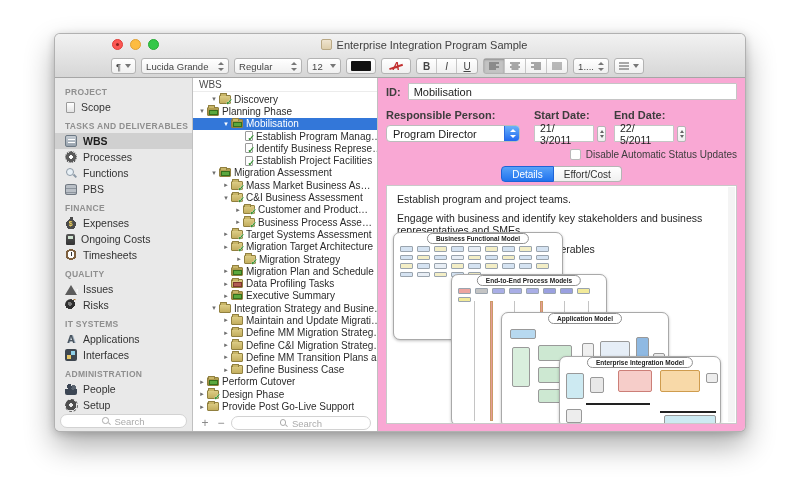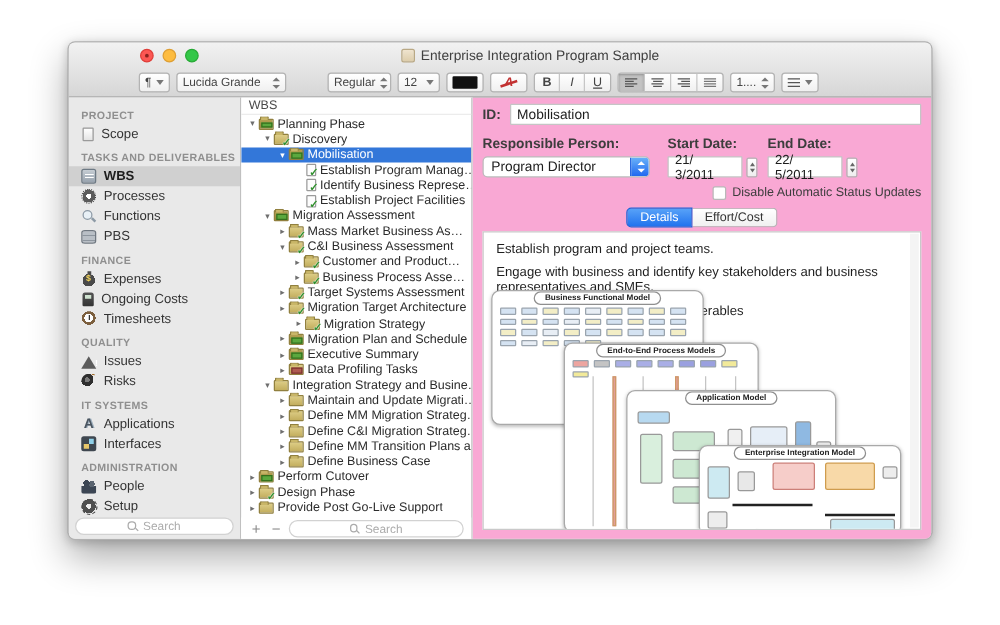--- a/index.html
+++ b/index.html
@@ -45,21 +45,21 @@
   .swatch-a::after { content:""; position:absolute; left:3px; top:6px; width:14px; height:1.5px;
     background:#c23030; transform:rotate(-18deg); }
   .tb-seg { padding:0; }
   .seg { height:14px; min-width:20px; padding:0 5px; display:flex; align-items:center; justify-content:center;
     border-right:1px solid #c6c6c6; font-size:10px; color:#444; }
   .seg:last-child { border-right:none; }
   .seg.active { background:#c3c3c3; box-shadow:inset 0 1px 2px rgba(0,0,0,.25); }
   .seg .b { font-weight:bold; } .seg .i { font-style:italic; } .seg .u { text-decoration:underline; }
   .align-glyph { display:block; }
   .font-dd { width:88px; justify-content:space-between; }
-  .style-dd { width:51px; justify-content:space-between;margin-left:28px; }
+  .style-dd { width:68px; justify-content:space-between; }
   .size-dd { width:34px; justify-content:space-between; }
 
   
   .content { display:flex; height:354px;justify-content:flex-end; }
 
   
   .sidebar { width:138px; background:#e9e9e9; border-right:1px solid #c0c0c0;
     position:relative; padding-top:3px; }
   .sb-header { font-size:8.5px; font-weight:bold; color:#8f8f8f; letter-spacing:.3px;
     padding:6px 0 2px 10px; }
@@ -390,30 +390,30 @@
         <div class="search-field">
           <span class="mag"></span>
           <span>Search</span>
         </div>
       </div>
     </div>
 
     <div class="treepanel">
       <div class="tree-header">WBS</div>
       <div class="tree-rows">
+          <div class="tree-row" style="padding-left: 16px;">
+            <span class="disc">▾</span>
+            <span class="ticon fold folder-check-icon"></span>
+            <span class="tree-label">Discovery</span>
+          </div>
           <div class="tree-row" style="padding-left: 4px;">
             <span class="disc">▾</span>
             <span class="ticon fold folder-progress-icon"></span>
             <span class="tree-label">Planning Phase</span>
           </div>
-          <div class="tree-row" style="padding-left: 16px;">
-            <span class="disc">▾</span>
-            <span class="ticon fold folder-check-icon"></span>
-            <span class="tree-label">Discovery</span>
-          </div>
           <div class="tree-row sel" style="padding-left: 28px;">
             <span class="disc">▾</span>
             <span class="ticon fold folder-progress-icon"></span>
             <span class="tree-label">Mobilisation</span>
           </div>
           <div class="tree-row" style="padding-left: 40px;">
             <span class="disc"></span>
             <span class="ticon task-check-icon"></span>
             <span class="tree-label">Establish Program Manag…</span>
           </div>
@@ -467,27 +467,27 @@
             <span class="ticon fold folder-check-icon"></span>
             <span class="tree-label">Migration Strategy</span>
           </div>
           <div class="tree-row" style="padding-left: 28px;">
             <span class="disc">▸</span>
             <span class="ticon fold folder-progress-icon"></span>
             <span class="tree-label">Migration Plan and Schedule</span>
           </div>
           <div class="tree-row" style="padding-left: 28px;">
             <span class="disc">▸</span>
+            <span class="ticon fold folder-red-icon"></span>
+            <span class="tree-label">Data Profiling Tasks</span>
+          </div>
+          <div class="tree-row" style="padding-left: 28px;">
+            <span class="disc">▸</span>
             <span class="ticon fold folder-progress-icon"></span>
             <span class="tree-label">Executive Summary</span>
-          </div>
-          <div class="tree-row" style="padding-left: 28px;">
-            <span class="disc">▸</span>
-            <span class="ticon fold folder-red-icon"></span>
-            <span class="tree-label">Data Profiling Tasks</span>
           </div>
           <div class="tree-row" style="padding-left: 16px;">
             <span class="disc">▾</span>
             <span class="ticon fold folder-plain-icon"></span>
             <span class="tree-label">Integration Strategy and Busine…</span>
           </div>
           <div class="tree-row" style="padding-left: 28px;">
             <span class="disc">▸</span>
             <span class="ticon fold folder-plain-icon"></span>
             <span class="tree-label">Maintain and Update Migrati…</span>

